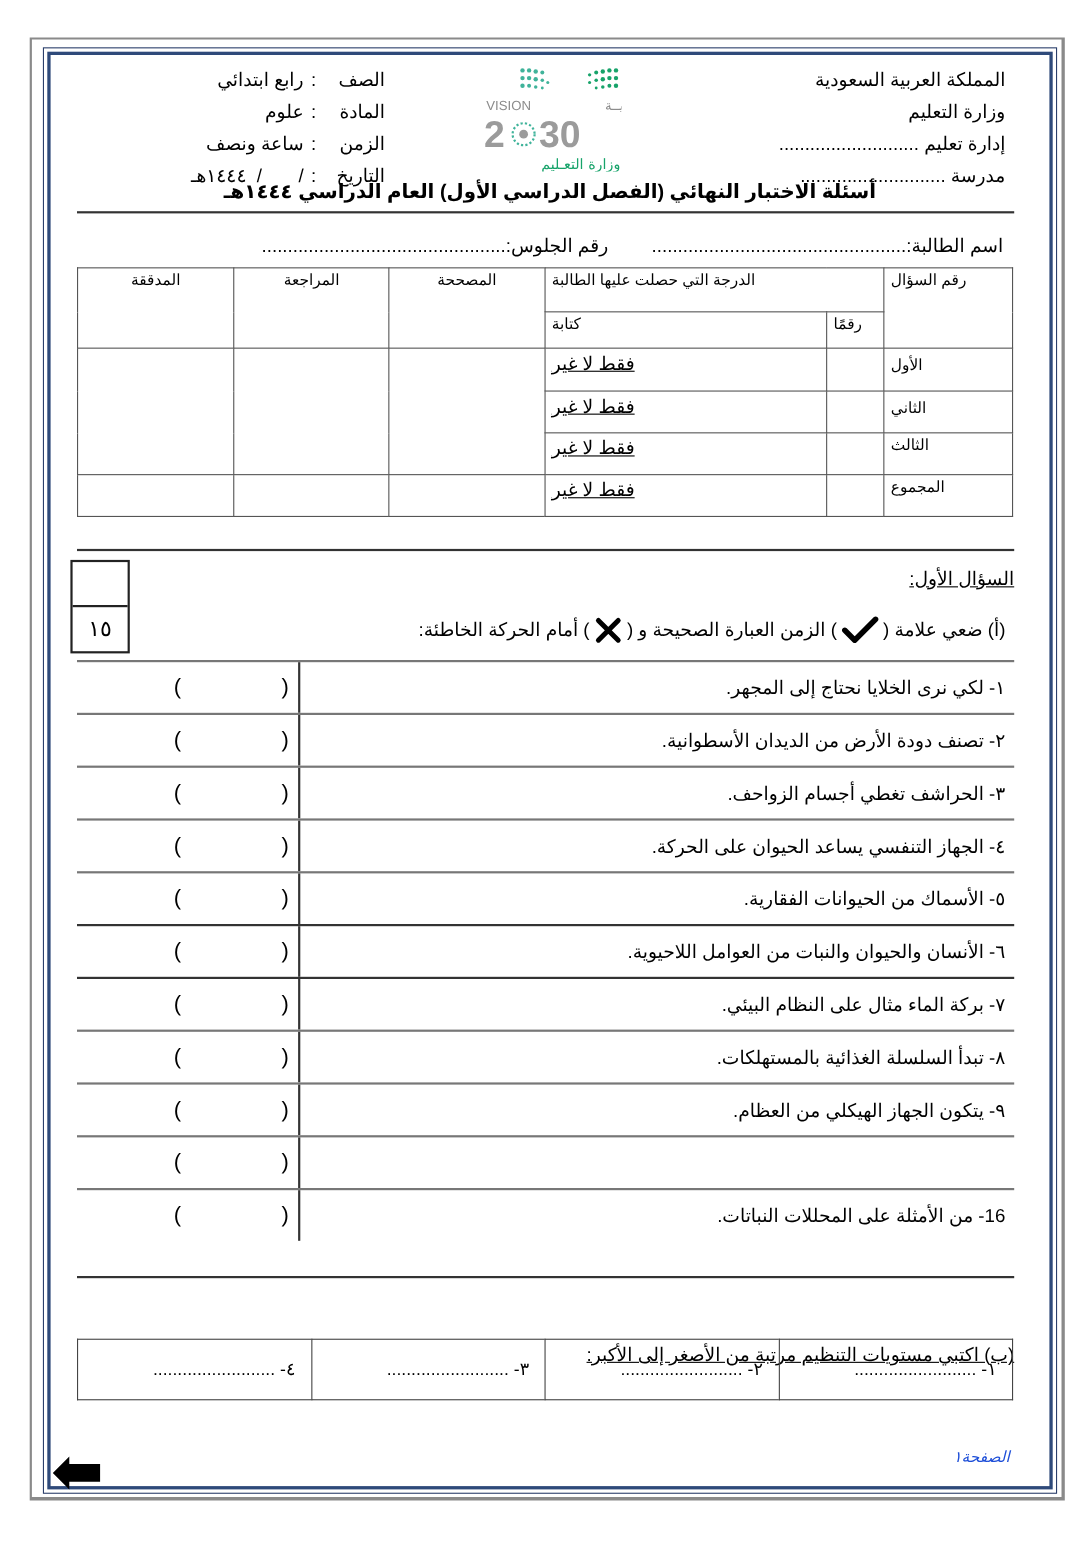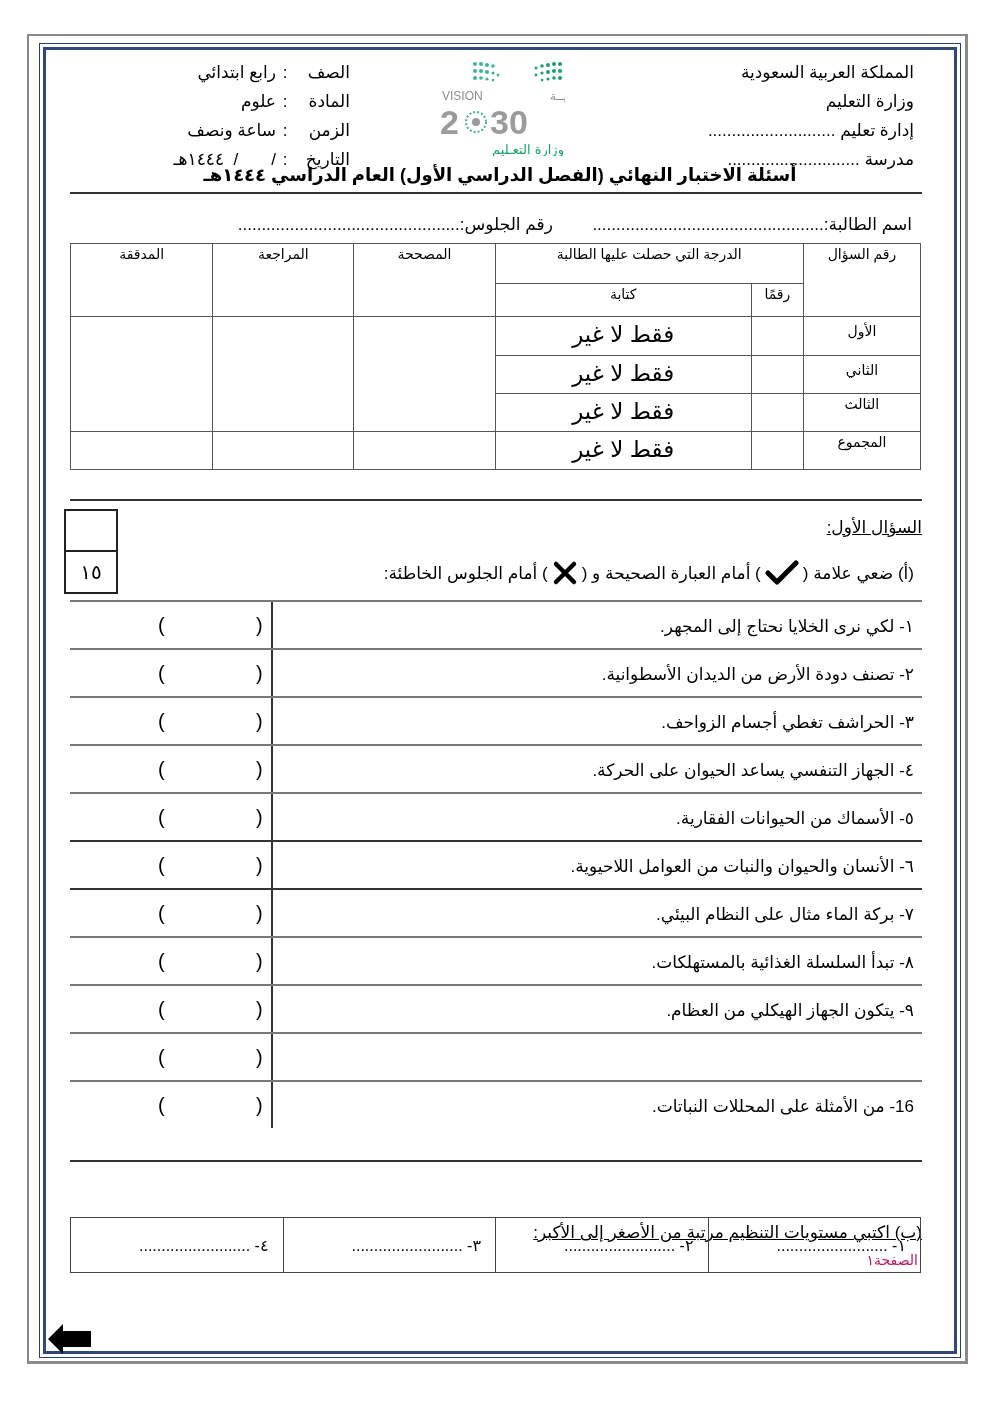--- a/index.html
+++ b/index.html
@@ -28,22 +28,22 @@
   .title { position: absolute; left: 200px; top: 164px; width: 600px; text-align: center; font-weight: bold; font-size: 18px; direction: rtl; white-space: nowrap; }
 
   .rule { position: absolute; height: 0; }
 
   
   .name-line { position: absolute; right: 80px; top: 214px; width: 830px; direction: rtl; font-size: 17px; white-space: nowrap; }
   .name-line span { display: inline-block; }
 
   
   table.grades { position: absolute; left: 70px; top: 243px; width: 851px; border-collapse: collapse; direction: rtl; font-size: 14px; }
-  table.grades td { border: 1.5px solid #555; vertical-align: top; padding: 2px 6px; text-align: center; }
-  table.grades .underline-txt { font-size: 23px; }
+  table.grades td { border: 1.5px solid #555; vertical-align: top; padding: 2px 6px; text-align: left; }
+  table.grades .underline-txt { text-decoration: underline; font-size: 17px; }
 
   
   .score-box { position: absolute; left: 64px; top: 509px; width: 54px; height: 85px; border: 2px solid #222; }
   .score-box .top { height: 41px; border-bottom: 2px solid #222; }
   .score-box .bottom { height: 40px; text-align: center; font-size: 20px; line-height: 40px; }
 
   .section-title { position: absolute; right: 70px; top: 517px; font-size: 17px; text-decoration: underline; direction: rtl; white-space: nowrap; }
   .instruction { position: absolute; right: 78px; top: 560px; font-size: 17px; direction: rtl; white-space: nowrap; display: flex; align-items: center; gap: 4px; }
   .instruction svg { vertical-align: middle; }
 
@@ -54,21 +54,21 @@
   .q-row .divider { position: absolute; left: 201px; top: 0; bottom: 0; border-left: 2px solid #333; }
   .q-row .text { position: absolute; right: 8px; top: 14px; font-size: 17px; direction: rtl; white-space: nowrap; }
   .q-row .paren-r { position: absolute; left: 186px; top: 12px; font-size: 20px; }
   .q-row .paren-l { position: absolute; left: 88px; top: 12px; font-size: 20px; }
 
   .sub-title { position: absolute; right: 70px; top: 1179px; font-size: 17px; text-decoration: underline; direction: rtl; white-space: nowrap; margin-top: 43px; }
 
   table.levels { position: absolute; left: 70px; top: 1217px; width: 851px; height: 56px; border-collapse: collapse; direction: rtl; font-size: 16px; }
   table.levels td { border: 1.5px solid #444; text-align: right; padding: 0 14px; width: 25%; white-space: nowrap; }
 
-  .page-label { position: absolute; right: 74px; top: 1252px; font-size: 14px; color: #be185d; direction: rtl; }
+  .page-label { position: absolute; right: 74px; top: 1316px; font-size: 14px; color: #1d4ed8; direction: rtl; font-style: italic; }
   .arrow { position: absolute; left: 48px; top: 1323px; }
 </style>
 </head>
 <body>
 
 <div class="outer-frame"></div>
 <div class="inner-frame"></div>
 <div class="inner-frame-2"></div>
 
 <div class="hdr-right">
@@ -214,27 +214,27 @@
 
 <div class="section-title">السؤال الأول:</div>
 
 <div class="instruction">
   <span>(أ) ضعي علامة (</span>
   <span>
     <svg width="34" height="26" viewBox="0 0 34 26">
         <path d="M3 13 L12 22 L31 3" fill="none" stroke="#000" stroke-width="5" stroke-linecap="round" stroke-linejoin="round"></path>
       </svg>
   </span>
-  <span>) أمام العبارة الصحيحة و (</span>
+  <span>) الزمن العبارة الصحيحة و (</span>
   <span>
     <svg width="26" height="26" viewBox="0 0 26 26">
         <path d="M4 4 L22 22 M22 4 L4 22" fill="none" stroke="#000" stroke-width="4.5" stroke-linecap="round"></path>
       </svg>
   </span>
-  <span>) أمام الجلوس الخاطئة:</span>
+  <span>) أمام الحركة الخاطئة:</span>
 </div>
 
 <div class="q-list">
   <div class="q-row">
       <div class="divider"></div>
       <span class="text">١- لكي نرى الخلايا نحتاج إلى المجهر.</span>
       <span class="paren-r">)</span>
       <span class="paren-l">(</span>
     </div>
   <div class="q-row">

